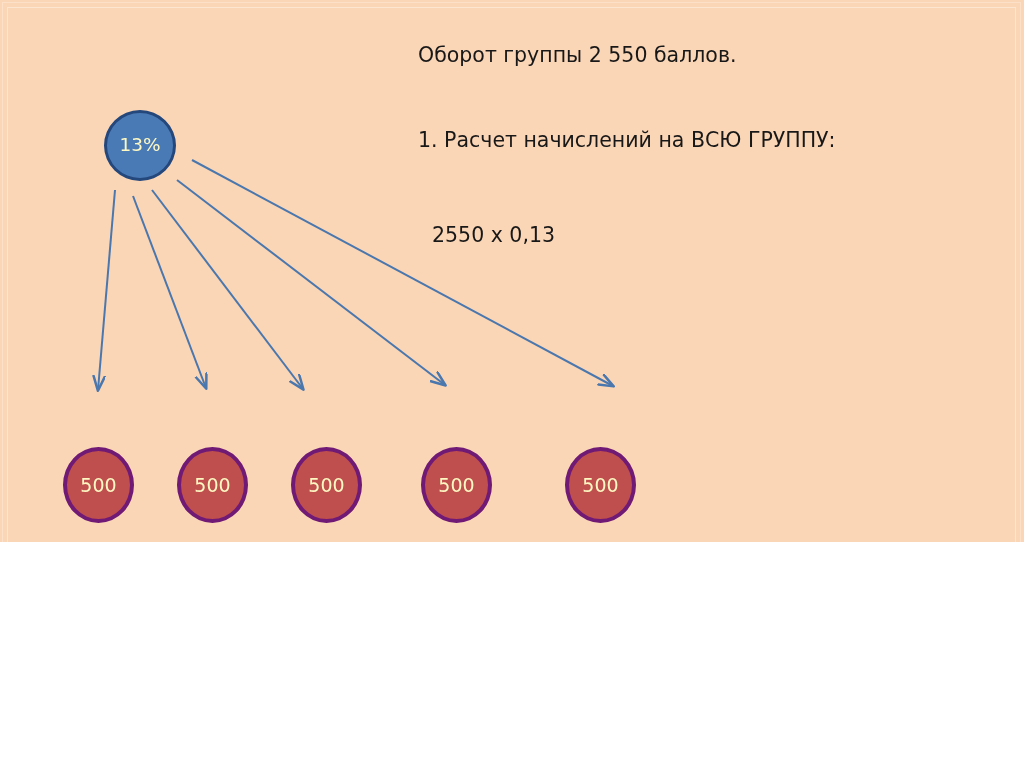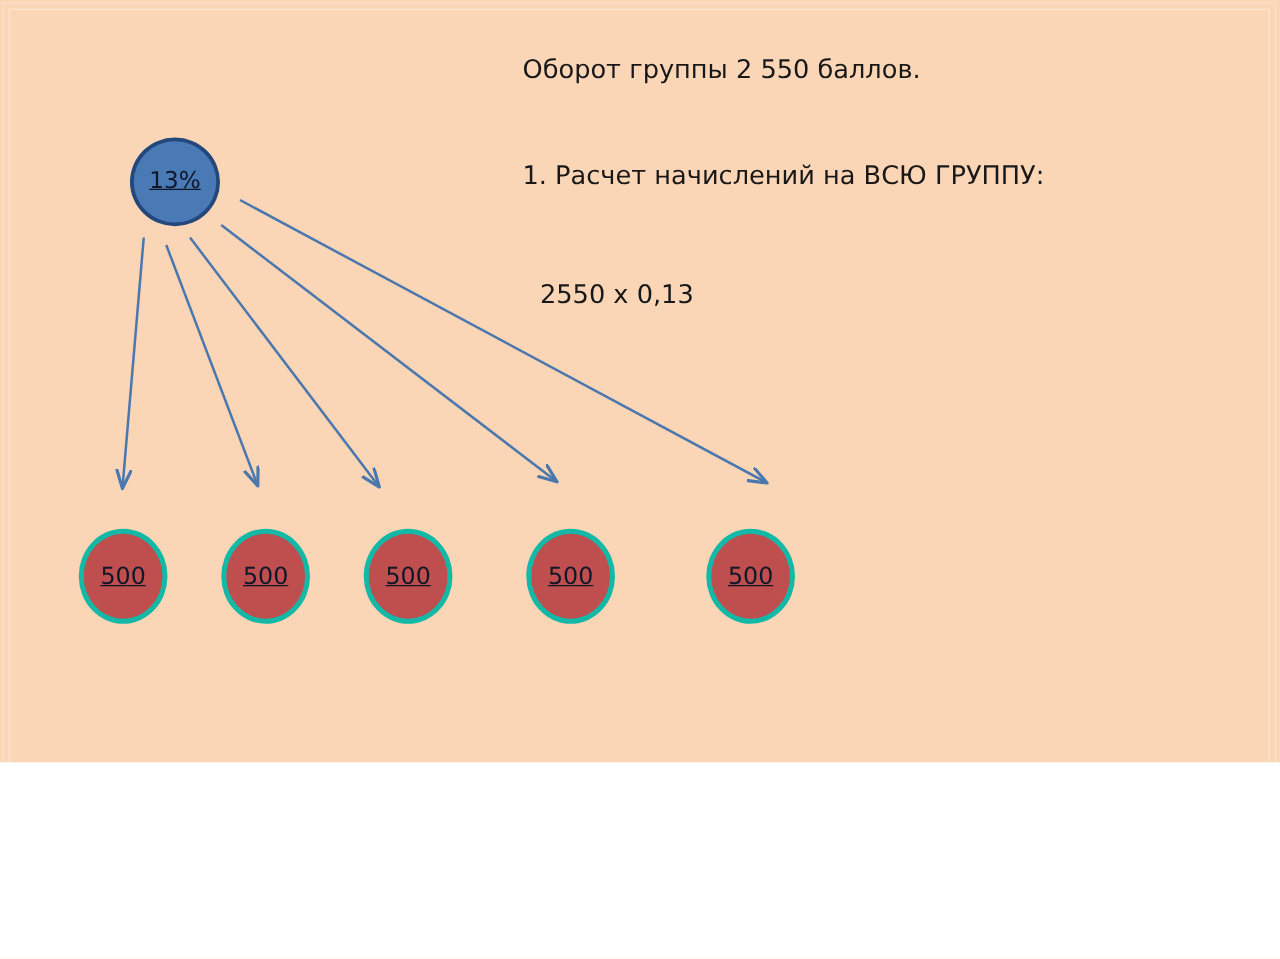--- a/index.html
+++ b/index.html
@@ -4,21 +4,21 @@
 <title>Оборот группы</title>
 <style>
   html, body {
     margin: 0;
     padding: 0;
     background: #ffffff;
   }
   #slide {
     position: relative;
     width: 1024px;
-    height: 610px;
+    height: 542px;
     background: #fbd6b6;
     overflow: hidden;
     font-family: "DejaVu Sans", "Liberation Sans", sans-serif;
   }
   
   #slide-frame {
     position: absolute;
     left: 7px;
     top: 7px;
     width: 1009px;
@@ -70,44 +70,43 @@
     pointer-events: none;
   }
 
   .node {
     position: absolute;
     display: flex;
     align-items: center;
     justify-content: center;
     border-radius: 50%;
     box-sizing: border-box;
-    color: #0f172a;
-    text-decoration: underline;
+    color: #fef9c3;
   }
   .node-label {
     font-size: 19px;
     line-height: 1;
     pointer-events: none;
   }
   #root-node {
     left: 104px;
     top: 110px;
     width: 72px;
     height: 71px;
     background: #4a7ab5;
     border: 3px solid #24477c;
   }
   #root-node .node-label { font-size: 18.5px; }
 
   .leaf-node {
     width: 71px;
     height: 76px;
     background: #bf4e4e;
-    border: 4px solid #14b8a6;
-    top: 423px;
+    border: 4px solid #701a75;
+    top: 447px;
     text-align: right;
   }
   #leaf-node-0 { left: 63px; }
   #leaf-node-1 { left: 177px; }
   #leaf-node-2 { left: 291px; }
   #leaf-node-3 { left: 421px; }
   #leaf-node-4 { left: 565px; }
 </style>
 </head>
 <body>

